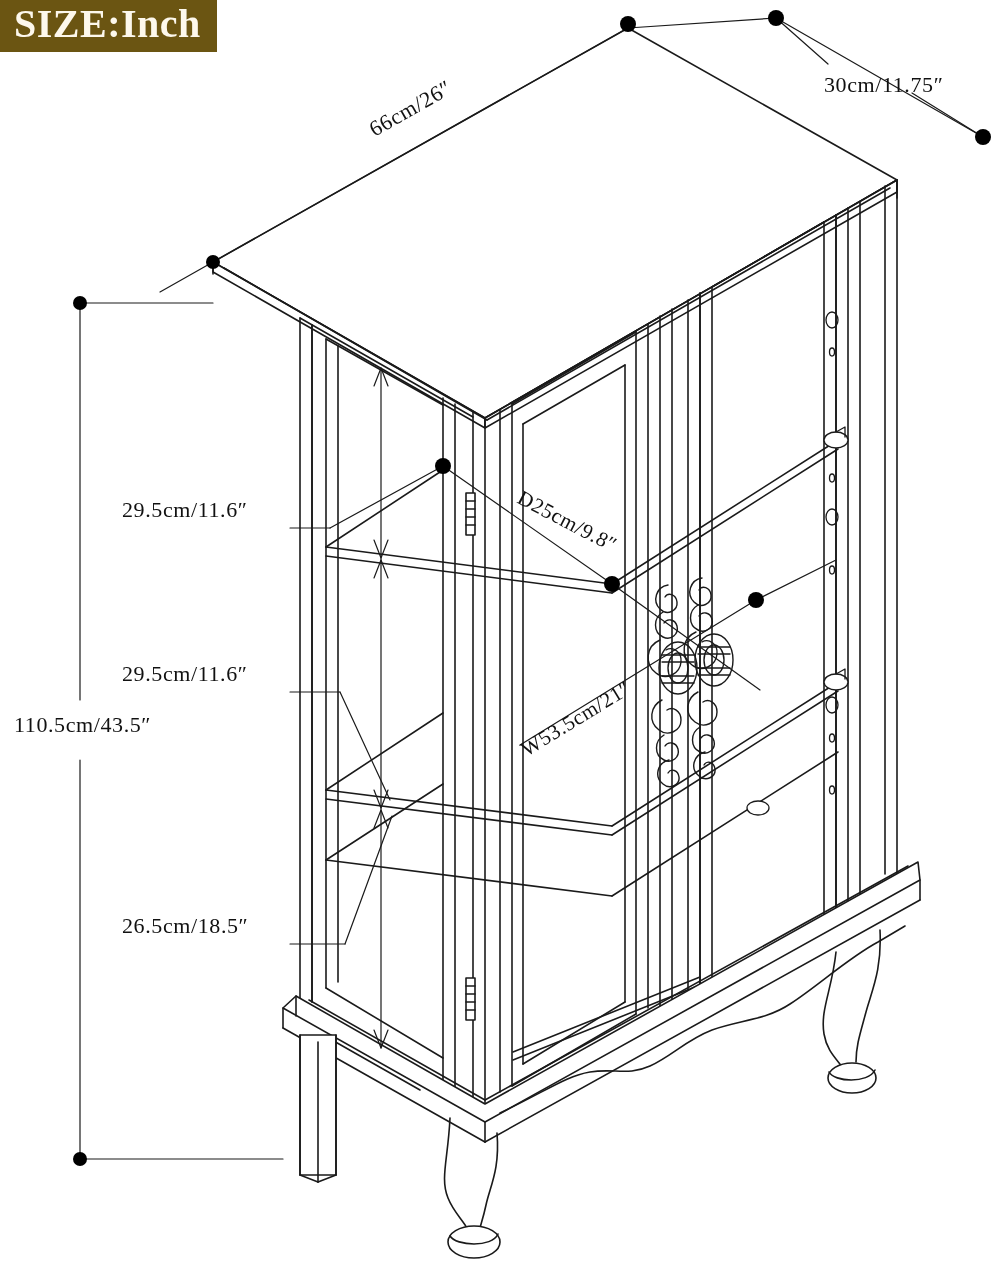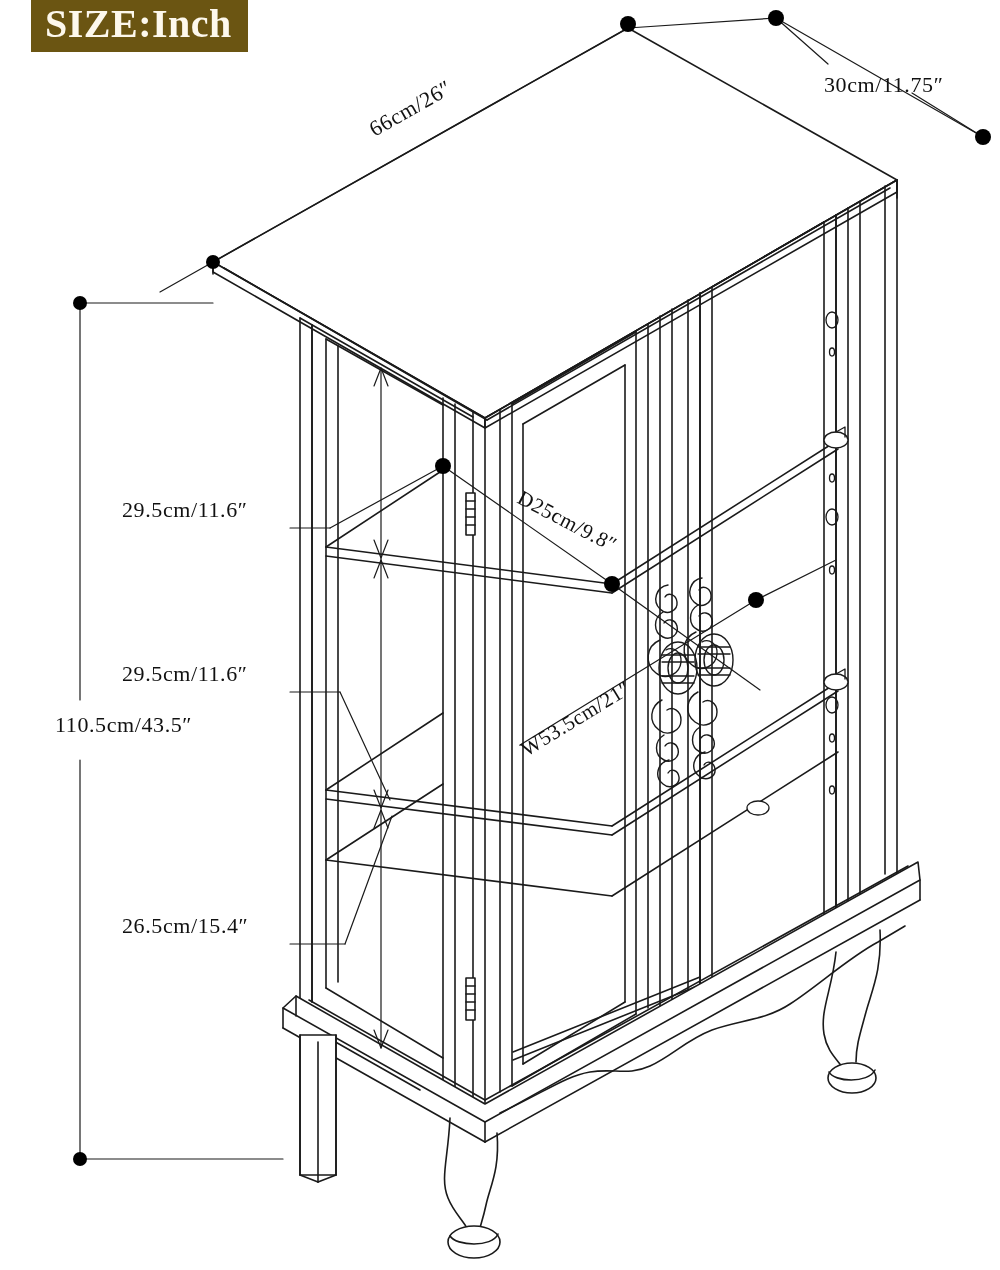--- a/index.html
+++ b/index.html
@@ -266,33 +266,33 @@
         <circle cx="80" cy="303" r="7"></circle>
         <circle cx="80" cy="1159" r="7"></circle>
         <circle cx="443" cy="466" r="8"></circle>
         <circle cx="612" cy="584" r="8"></circle>
         <circle cx="756" cy="600" r="8"></circle>
       </g>
 
     </g>
   </svg>
 
-  <div class="badge" id="badge" style="background: rgb(107, 85, 18); color: rgb(253, 248, 236); margin-left: 31px;">
+  <div class="badge" id="badge" style="background: rgb(107, 85, 18); color: rgb(253, 248, 236);">
     <span>SIZE:Inch</span>
   </div>
 
   <div class="dimlabel" style="left:371px;top:118px;transform:rotate(-29.5deg);transform-origin:0 50%;">66cm/26″</div>
 
   <div class="dimlabel" style="left:824px;top:72px;">30cm/11.75″</div>
 
-  <div class="dimlabel" style="left:14px;top:712px;margin-left:41px;">110.5cm/43.5″</div>
+  <div class="dimlabel" style="left:14px;top:712px;">110.5cm/43.5″</div>
 
   <div class="dimlabel" style="left:122px;top:497px;">29.5cm/11.6″</div>
 
   <div class="dimlabel" style="left:122px;top:661px;">29.5cm/11.6″</div>
 
-  <div class="dimlabel" style="left:122px;top:913px;">26.5cm/15.4″</div>
+  <div class="dimlabel" style="left:122px;top:913px;">26.5cm/18.5″</div>
 
   <div class="dimlabel sm" style="left:519px;top:484px;transform:rotate(27.5deg);transform-origin:0 50%;">D25cm/9.8″</div>
 
   <div class="dimlabel sm" style="left:523px;top:739px;transform:rotate(-31.5deg);transform-origin:0 50%;">W53.5cm/21″</div>
 
 </div>
 
 </body></html>

